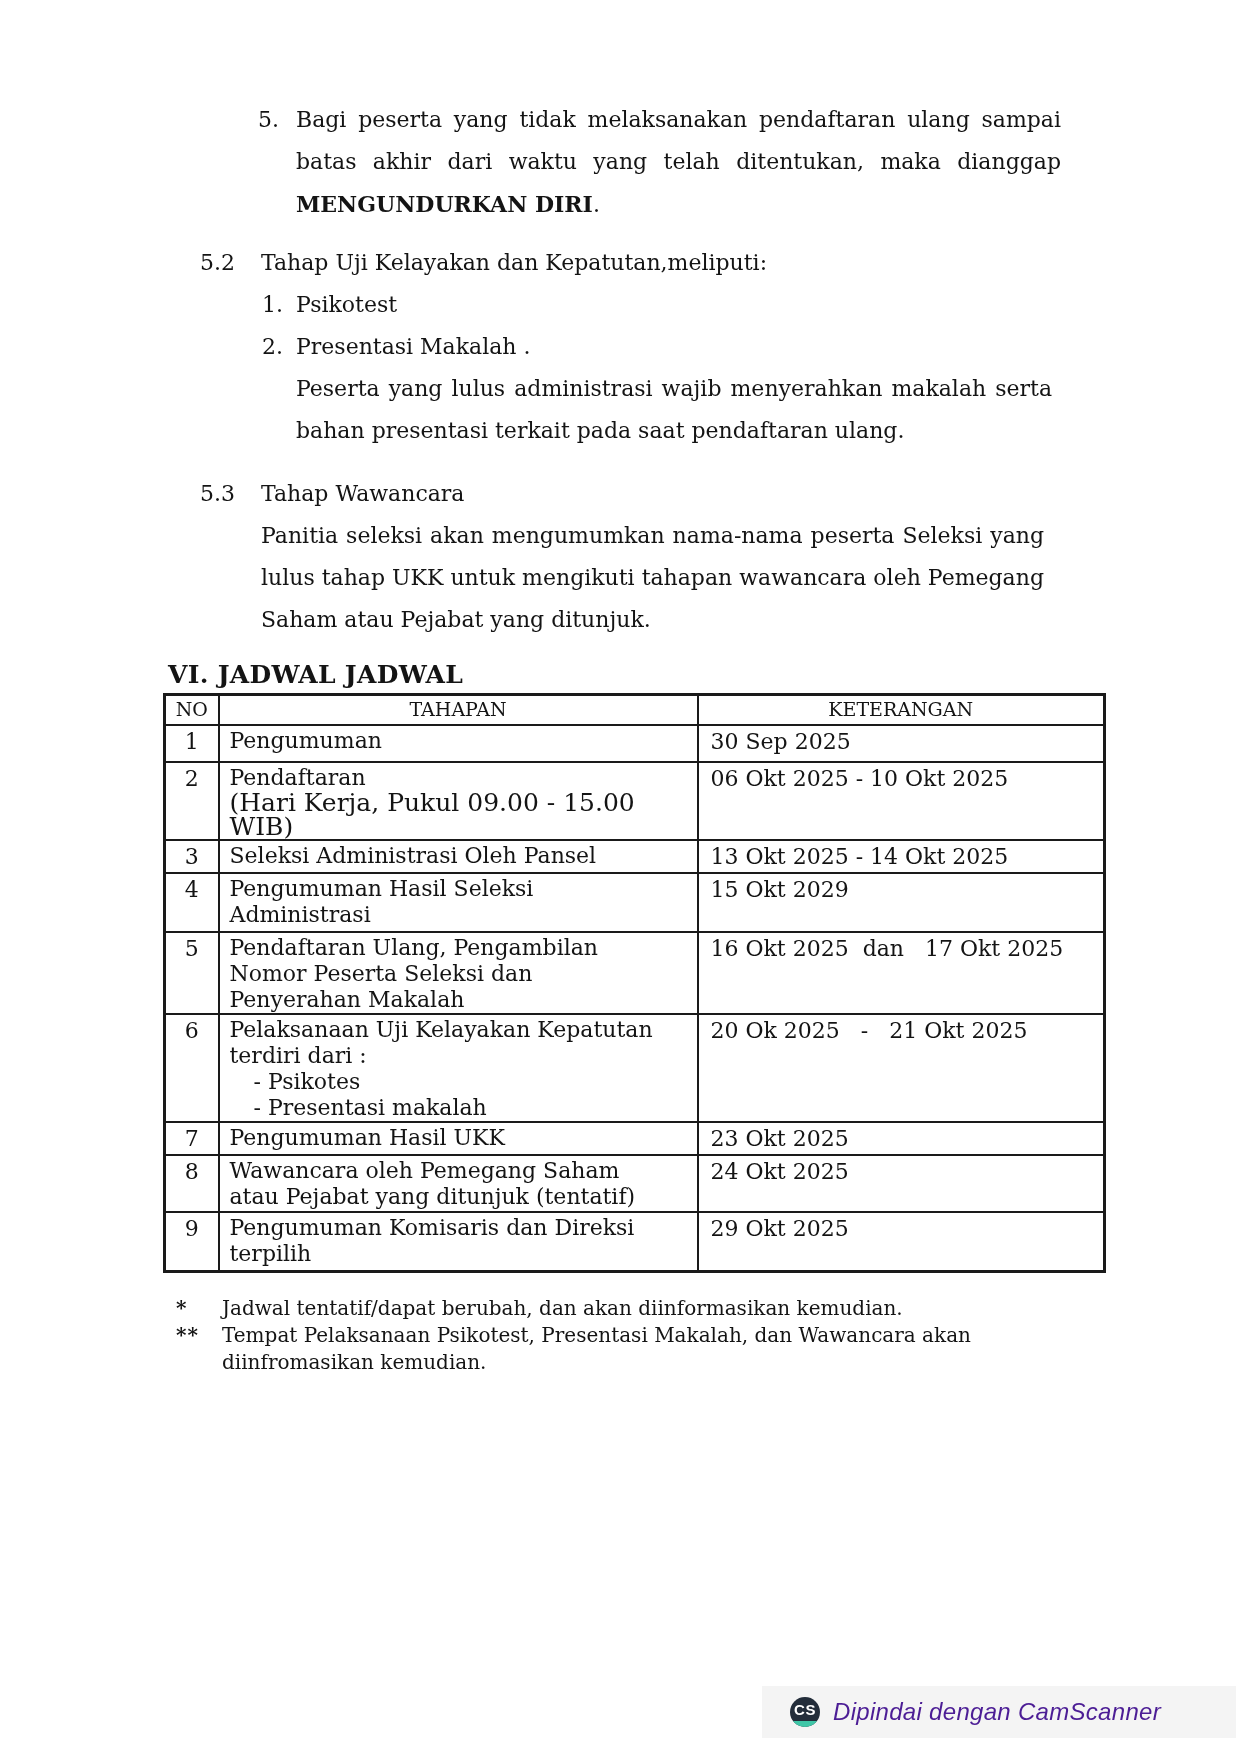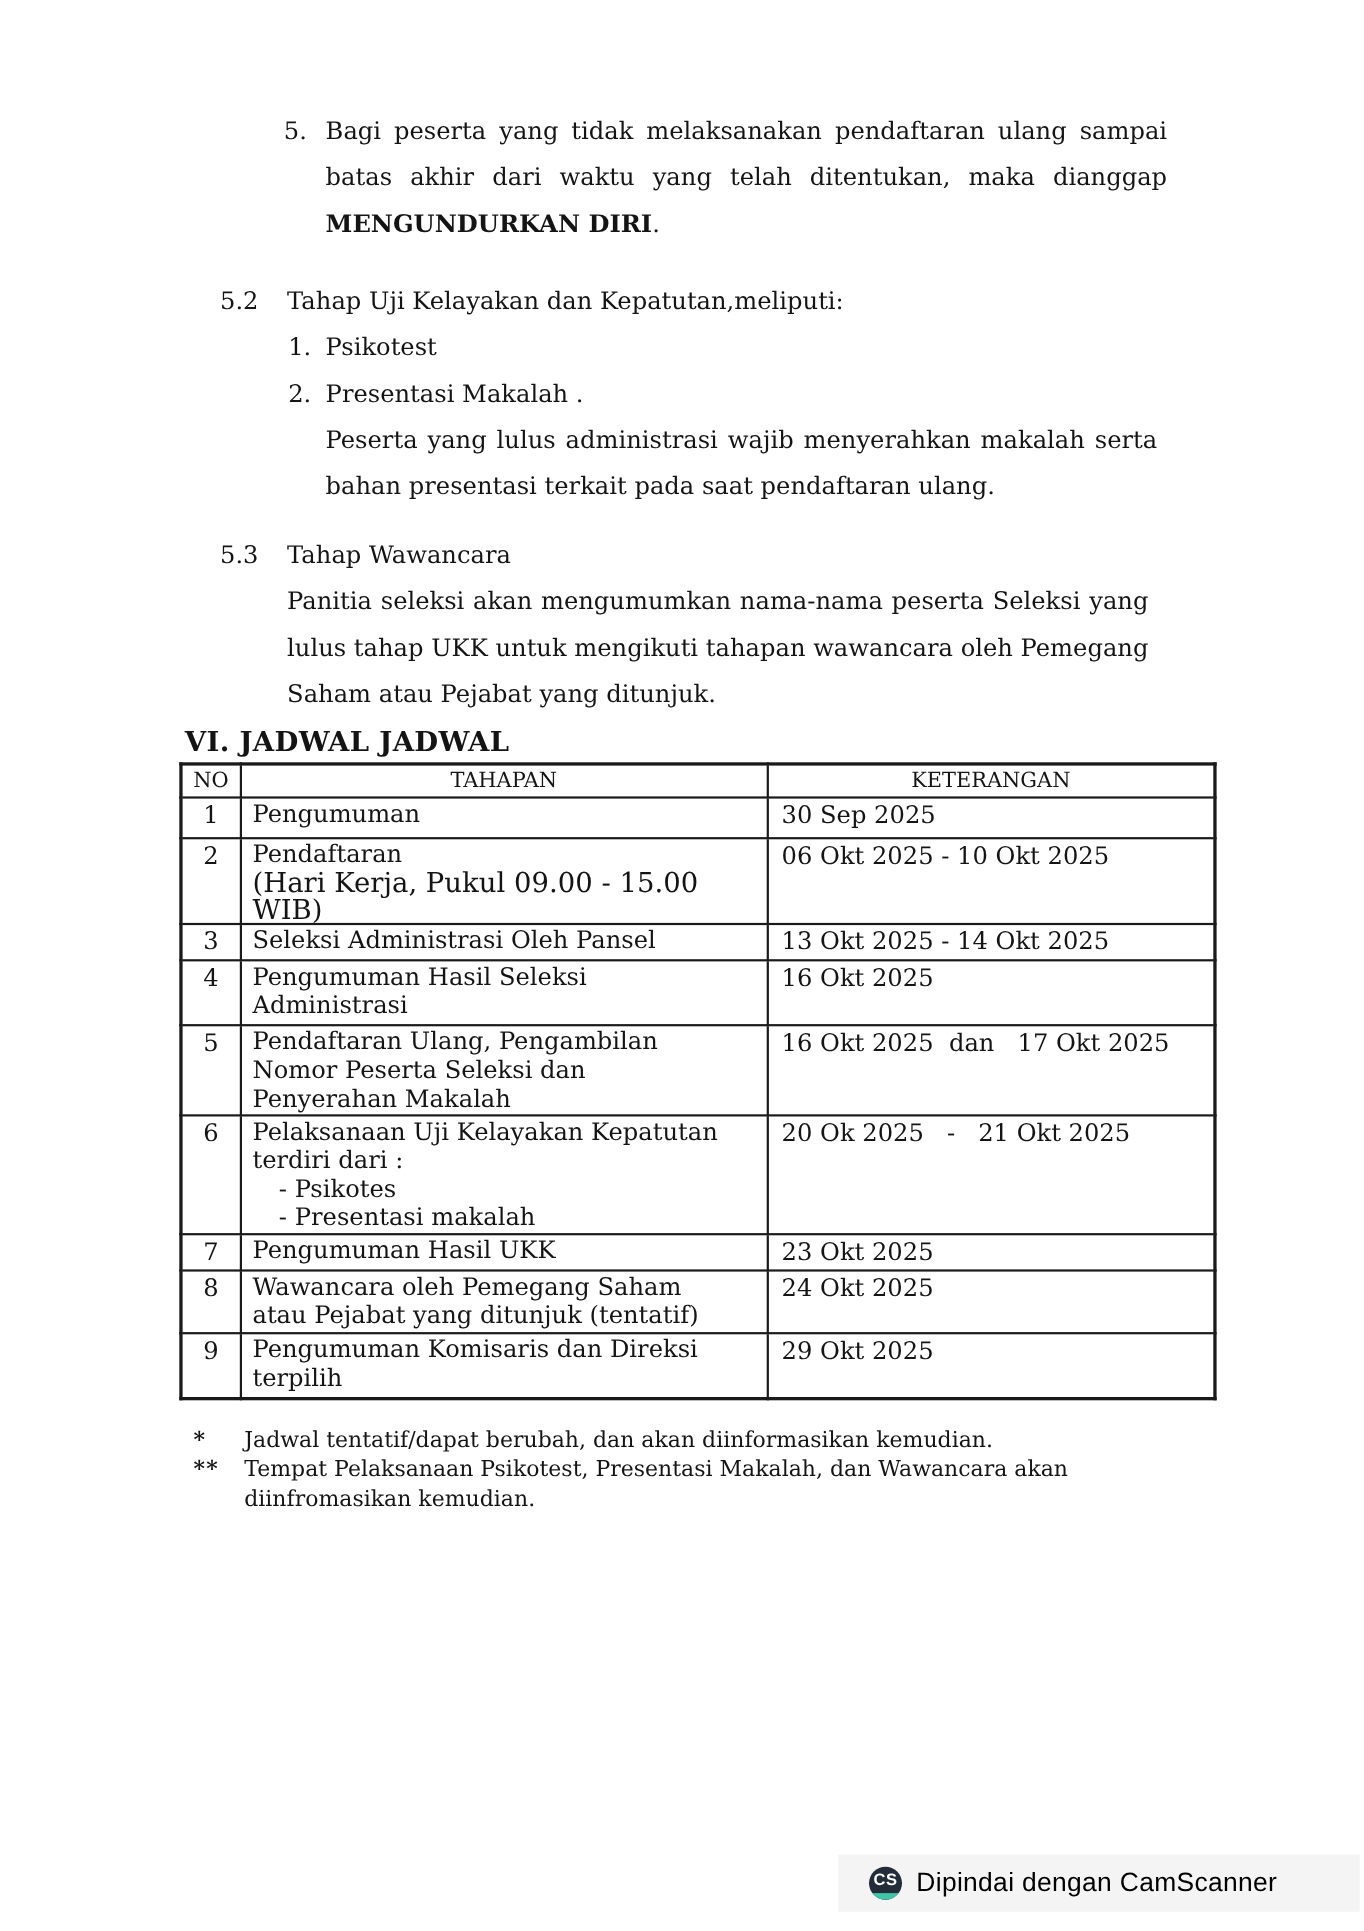--- a/index.html
+++ b/index.html
@@ -8,21 +8,21 @@
     font-family:"DejaVu Serif",serif;color:#141414;overflow:hidden;
   }
   .just{text-align:justify;}
   
   #clause5{position:absolute;left:258px;top:99px;width:800px;font-size:22px;line-height:42px;}
   #clause5 .cnum{position:absolute;left:0;top:0;}
   #clause5 p{margin:0 0 0 38px;width:765px;}
   .boldtxt{font-weight:bold;}
   
   #sec52{position:absolute;left:200px;top:242px;width:860px;font-size:22px;line-height:42px;}
-  .secnum{display:inline-block;width:61px;margin-top:12px;}
+  .secnum{display:inline-block;width:61px;}
   #sec52 .subitem{margin-left:62px;}
   .inum{display:inline-block;width:34px;}
   #sec52 .para{margin:0 0 0 96px;width:756px;}
   
   #sec53{position:absolute;left:200px;top:473px;width:860px;font-size:22px;line-height:42px;}
   #sec53 .para{margin:0 0 0 61px;width:783px;}
   
   #schedule-heading{position:absolute;left:168px;top:660px;font-size:25px;font-weight:bold;letter-spacing:0.3px;}
   
   #schedule-table{position:absolute;left:163px;top:693px;width:940px;border-collapse:collapse;table-layout:fixed;border:3px solid #1a1a1a;}
@@ -112,21 +112,21 @@
             <div class="tl">Seleksi Administrasi Oleh Pansel</div>
           </td>
           <td class="c-ket">13 Okt 2025 - 14 Okt 2025</td>
         </tr>
         <tr style="height: 59px;">
           <td class="c-no">4</td>
           <td class="c-tahapan">
             <div class="tl">Pengumuman Hasil Seleksi</div>
             <div class="tl">Administrasi</div>
           </td>
-          <td class="c-ket">16 Okt 2025</td>
+          <td class="c-ket">15 Okt 2029</td>
         </tr>
         <tr style="height: 81px;">
           <td class="c-no">5</td>
           <td class="c-tahapan">
             <div class="tl">Pendaftaran Ulang, Pengambilan</div>
             <div class="tl">Nomor Peserta Seleksi dan</div>
             <div class="tl">Penyerahan Makalah</div>
           </td>
           <td class="c-ket">16 Okt 2025  dan   17 Okt 2025</td>
         </tr>
@@ -169,16 +169,16 @@
   <div id="footnotes">
       <div class="fn"><span class="marker">*</span><span>Jadwal tentatif/dapat berubah, dan akan diinformasikan kemudian.</span></div>
       <div class="fn"><span class="marker">**</span><span>Tempat Pelaksanaan Psikotest, Presentasi Makalah, dan Wawancara akan diinfromasikan kemudian.</span></div>
     </div>
 
   <div id="scanbar" style="background: rgb(244, 244, 244);">
     <div class="cs-icon" style="background: rgb(35, 45, 58);">
       <span class="cs-text">CS</span>
       <div class="cs-strip" style="background: rgb(63, 198, 167);"></div>
     </div>
-    <span class="scan-label" style="color: #000000;">Dipindai dengan CamScanner</span>
+    <span class="scan-label" style="color: #4c1d95; font-style: italic;">Dipindai dengan CamScanner</span>
   </div>
 
 </div>
 
 </body></html>

